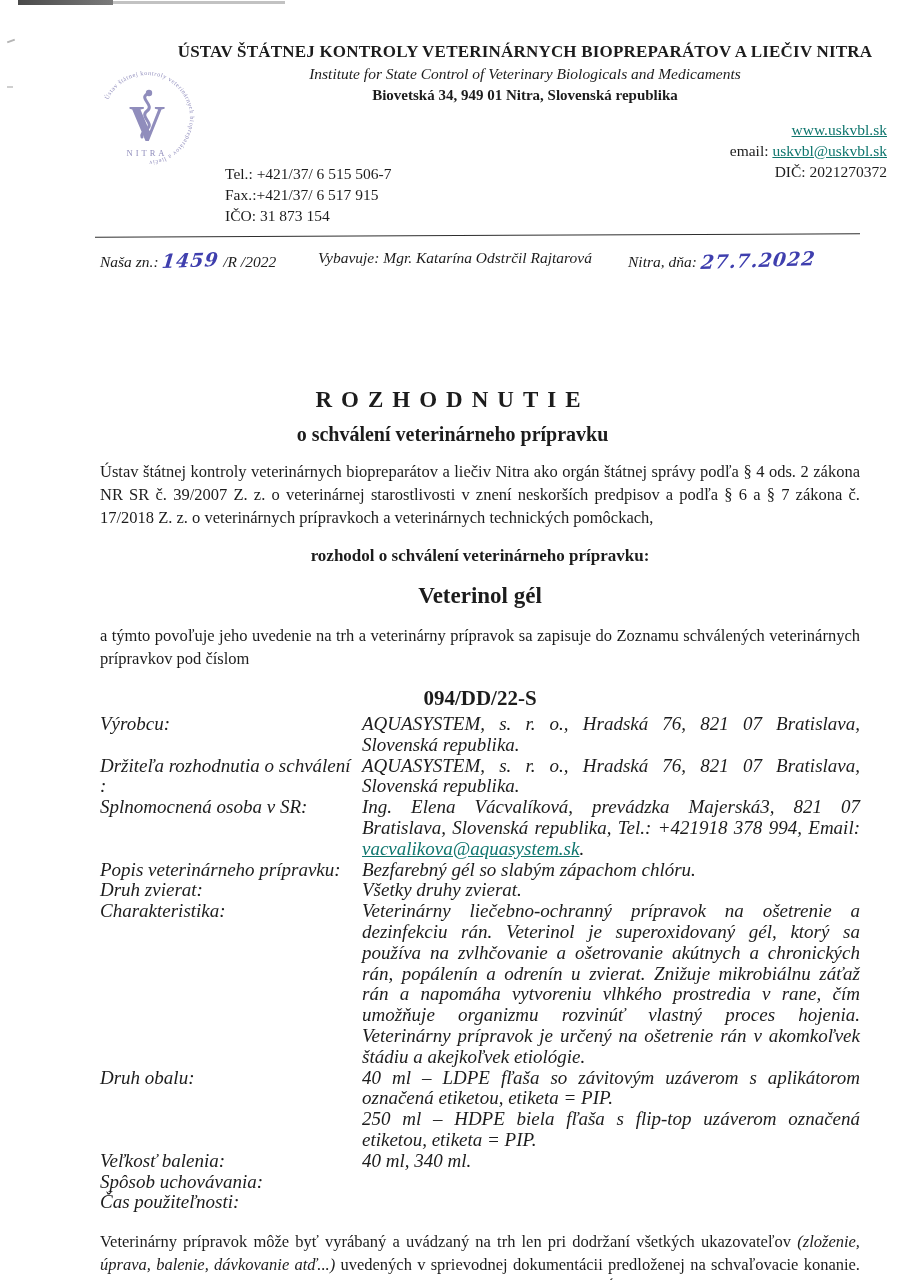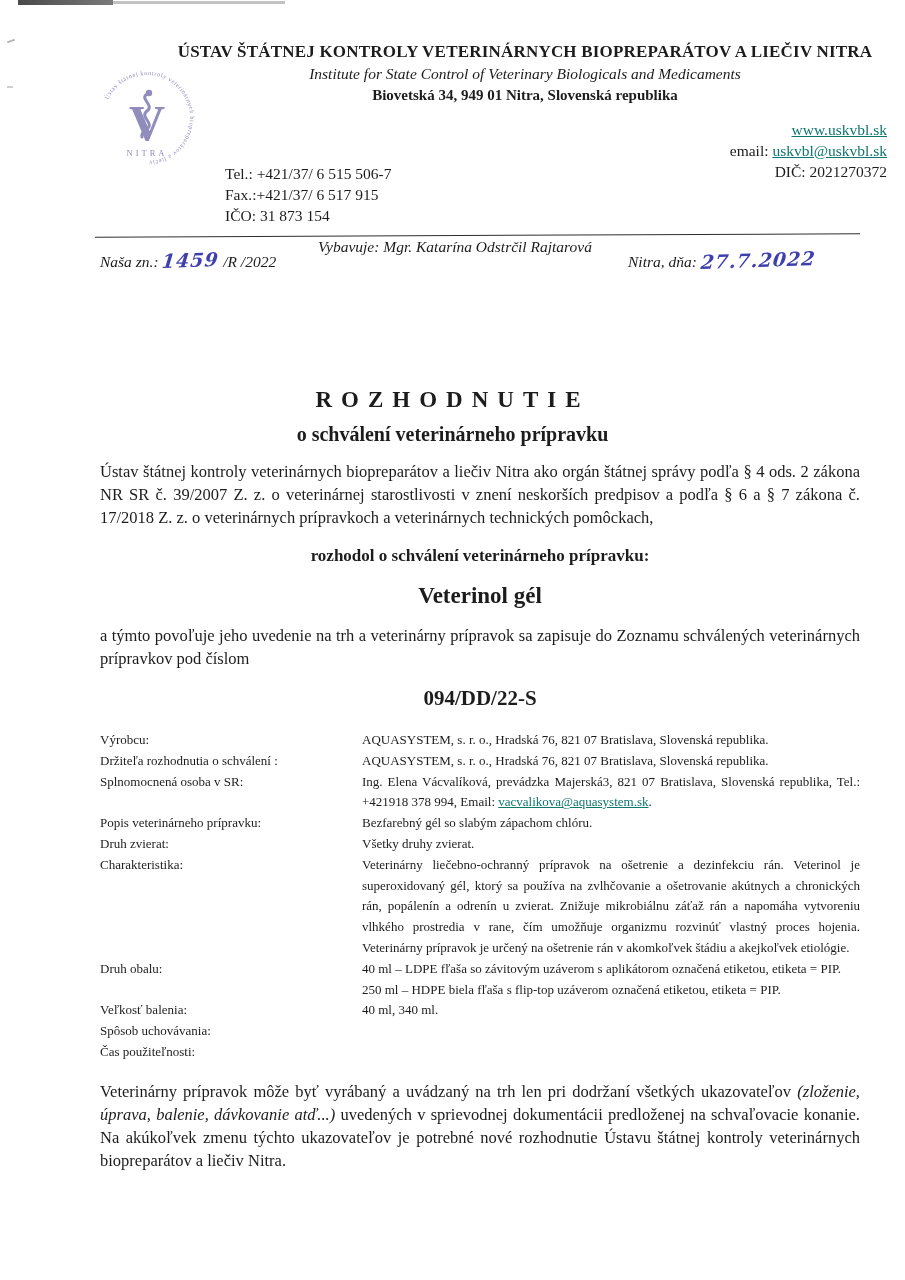--- a/index.html
+++ b/index.html
@@ -26,41 +26,41 @@
   .contact-left{text-align:left;margin-top:44px;}
   .contact-right{text-align:right;}
   a.doc-link{color:#0f766e;text-decoration:underline;}
   .logo{position:absolute;left:92px;top:64px;}
 
   .rule{margin:9px 45px 0 95px;border:0;border-top:1.6px solid #2e2e2e;transform:rotate(-0.25deg);}
 
   
   .ref-row{position:relative;margin:0 45px 0 100px;height:38px;font-size:15.5px;font-style:italic;padding-top:13px;}
   .ref-g1{position:absolute;left:0;top:13px;white-space:nowrap;}
-  .ref-g2{position:absolute;left:218px;top:2px;white-space:nowrap;}
+  .ref-g2{position:absolute;left:218px;top:13px;white-space:nowrap;}
   .ref-g3{position:absolute;left:528px;top:13px;white-space:nowrap;}
   .handwriting{
     color:#3f3fae;font-style:italic;font-weight:bold;
     font-size:19px;letter-spacing:1px;
     display:inline-block;transform:rotate(-2deg) skewX(-8deg);
     font-family:"DejaVu Serif", serif;
   }
 
   
   .title{margin-top:100px;text-align:center;font-weight:bold;font-size:23px;letter-spacing:9px;}
   .subtitle{margin-top:10px;text-align:center;font-weight:bold;font-size:20px;}
   .body-col{margin:0 45px 0 100px;}
   .para{font-size:16.5px;line-height:23px;text-align:justify;margin-top:14px;}
   .resolution-line{text-align:center;font-weight:bold;font-size:17px;margin-top:4px;}
   .product-name{text-align:center;font-weight:bold;font-size:23px;margin-top:17px;}
   .grant-para{font-size:16.5px;line-height:23px;text-align:justify;margin-top:15px;}
   .reg-number{text-align:center;font-weight:bold;font-size:21px;margin-top:2px;}
 
   
-  .details{margin-top:19px;font-size:13px;line-height:20.8px;}
+  .details{margin-top:3px;font-size:19px;line-height:20.8px;font-style:italic;}
   .detail-row{display:grid;grid-template-columns:262px 1fr;}
   .detail-label{padding-right:10px;}
   .detail-value{text-align:justify;}
   .detail-value .vline{display:block;text-align:justify;}
 
   .closing{font-size:16.5px;line-height:23px;text-align:justify;margin-top:17px;}
   .closing .ital{font-style:italic;}
 </style>
 </head>
 <body>

